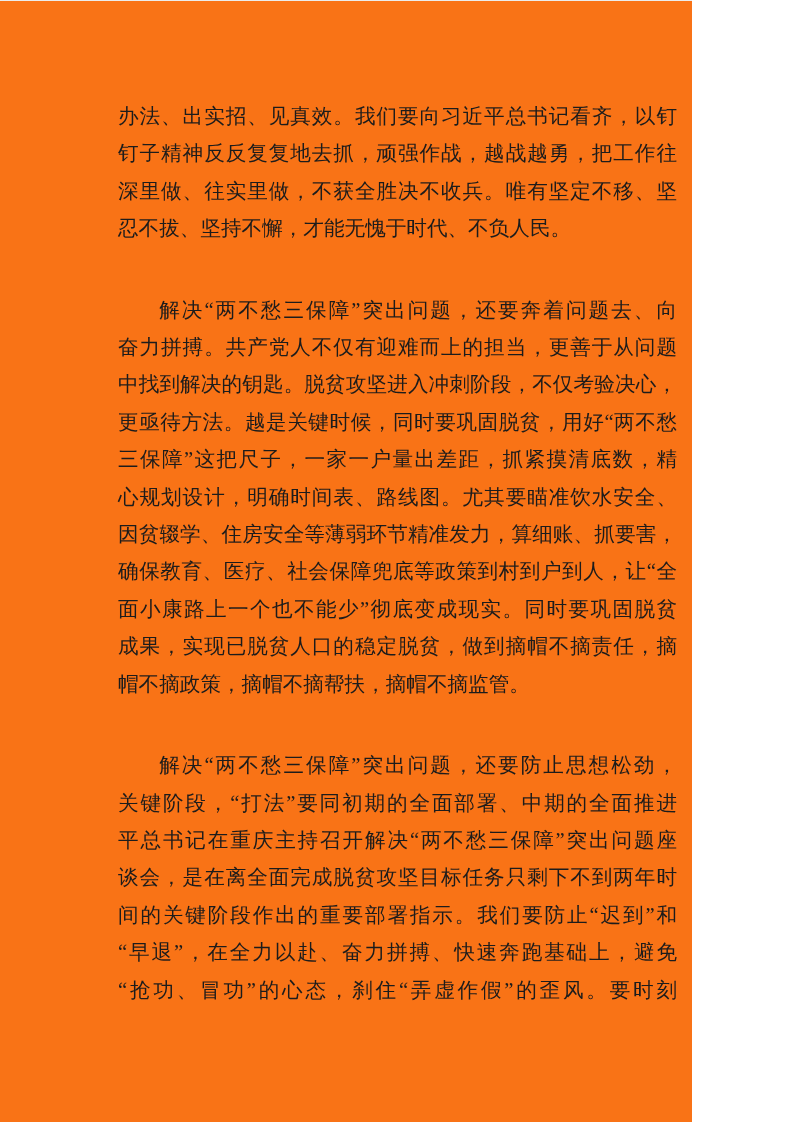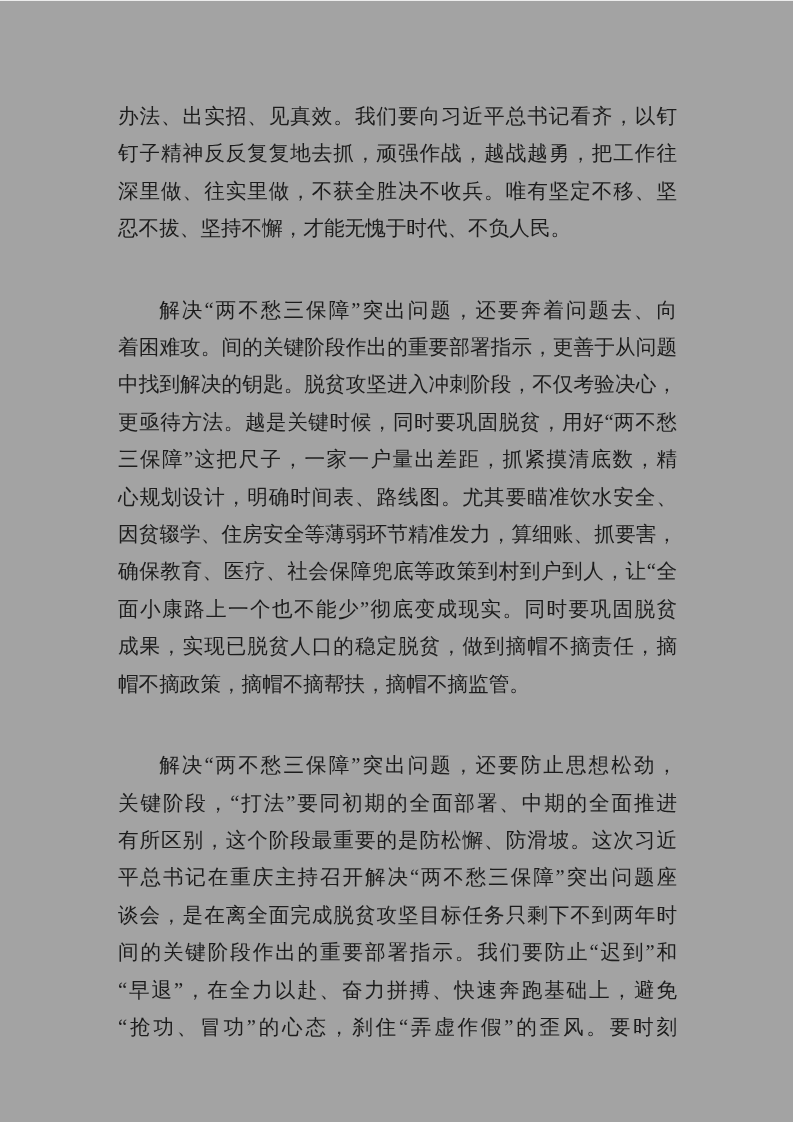--- a/index.html
+++ b/index.html
@@ -2,23 +2,23 @@
 <html><head>
 <meta charset="utf-8">
 <style>
   html, body {
     margin: 0;
     padding: 0;
     background: #ffffff;
   }
   .page {
     position: relative;
-    width: 793px;
+    width: 692px;
     height: 1122px;
-    background: #a3a3a3;
+    background: #f97316;
     overflow: hidden;
     border-top: 1px solid #ececec;
     box-sizing: border-box;
     font-family: serif; 
   }
   .textblock {
     position: absolute;
     left: 118px;
     top: 97px;
     width: 559px;
@@ -54,36 +54,35 @@
 
     <div class="para">
       <div class="line">办法、出实招、见真效。我们要向习近平总书记看齐，以钉</div>
       <div class="line">钉子精神反反复复地去抓，顽强作战，越战越勇，把工作往</div>
       <div class="line">深里做、往实里做，不获全胜决不收兵。唯有坚定不移、坚</div>
       <div class="line short">忍不拔、坚持不懈，才能无愧于时代、不负人民。</div>
     </div>
 
     <div class="para">
       <div class="line indent">解决“两不愁三保障”突出问题，还要奔着问题去、向</div>
-      <div class="line">着困难攻。间的关键阶段作出的重要部署指示，更善于从问题</div>
+      <div class="line">奋力拼搏。共产党人不仅有迎难而上的担当，更善于从问题</div>
       <div class="line">中找到解决的钥匙。脱贫攻坚进入冲刺阶段，不仅考验决心，</div>
       <div class="line">更亟待方法。越是关键时候，同时要巩固脱贫，用好“两不愁</div>
       <div class="line">三保障”这把尺子，一家一户量出差距，抓紧摸清底数，精</div>
       <div class="line">心规划设计，明确时间表、路线图。尤其要瞄准饮水安全、</div>
       <div class="line">因贫辍学、住房安全等薄弱环节精准发力，算细账、抓要害，</div>
       <div class="line">确保教育、医疗、社会保障兜底等政策到村到户到人，让“全</div>
       <div class="line">面小康路上一个也不能少”彻底变成现实。同时要巩固脱贫</div>
       <div class="line">成果，实现已脱贫人口的稳定脱贫，做到摘帽不摘责任，摘</div>
       <div class="line short">帽不摘政策，摘帽不摘帮扶，摘帽不摘监管。</div>
     </div>
 
     <div class="para">
       <div class="line indent">解决“两不愁三保障”突出问题，还要防止思想松劲，</div>
       <div class="line">关键阶段，“打法”要同初期的全面部署、中期的全面推进</div>
-      <div class="line">有所区别，这个阶段最重要的是防松懈、防滑坡。这次习近</div>
       <div class="line">平总书记在重庆主持召开解决“两不愁三保障”突出问题座</div>
       <div class="line">谈会，是在离全面完成脱贫攻坚目标任务只剩下不到两年时</div>
       <div class="line">间的关键阶段作出的重要部署指示。我们要防止“迟到”和</div>
       <div class="line">“早退”，在全力以赴、奋力拼搏、快速奔跑基础上，避免</div>
       <div class="line">“抢功、冒功”的心态，刹住“弄虚作假”的歪风。要时刻</div>
     </div>
 
   </div>
 </div>
 

